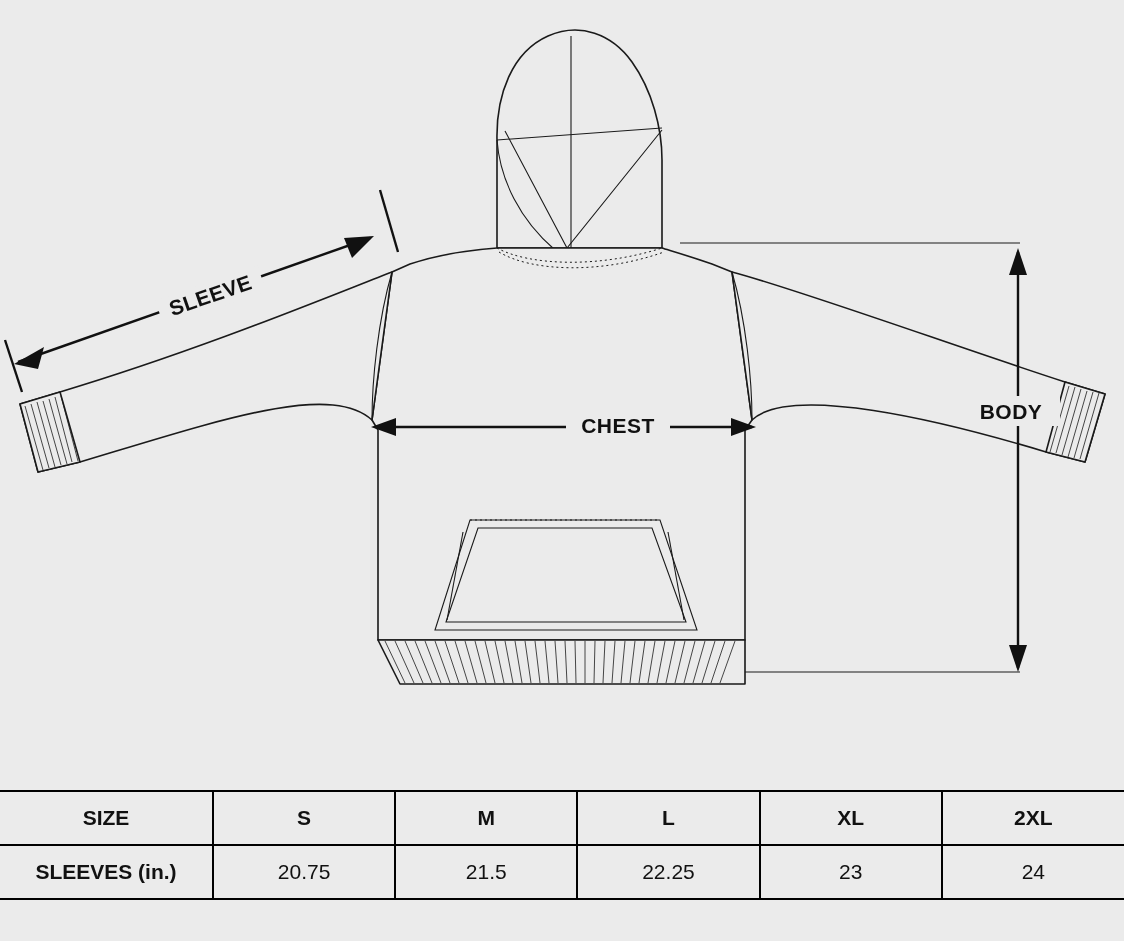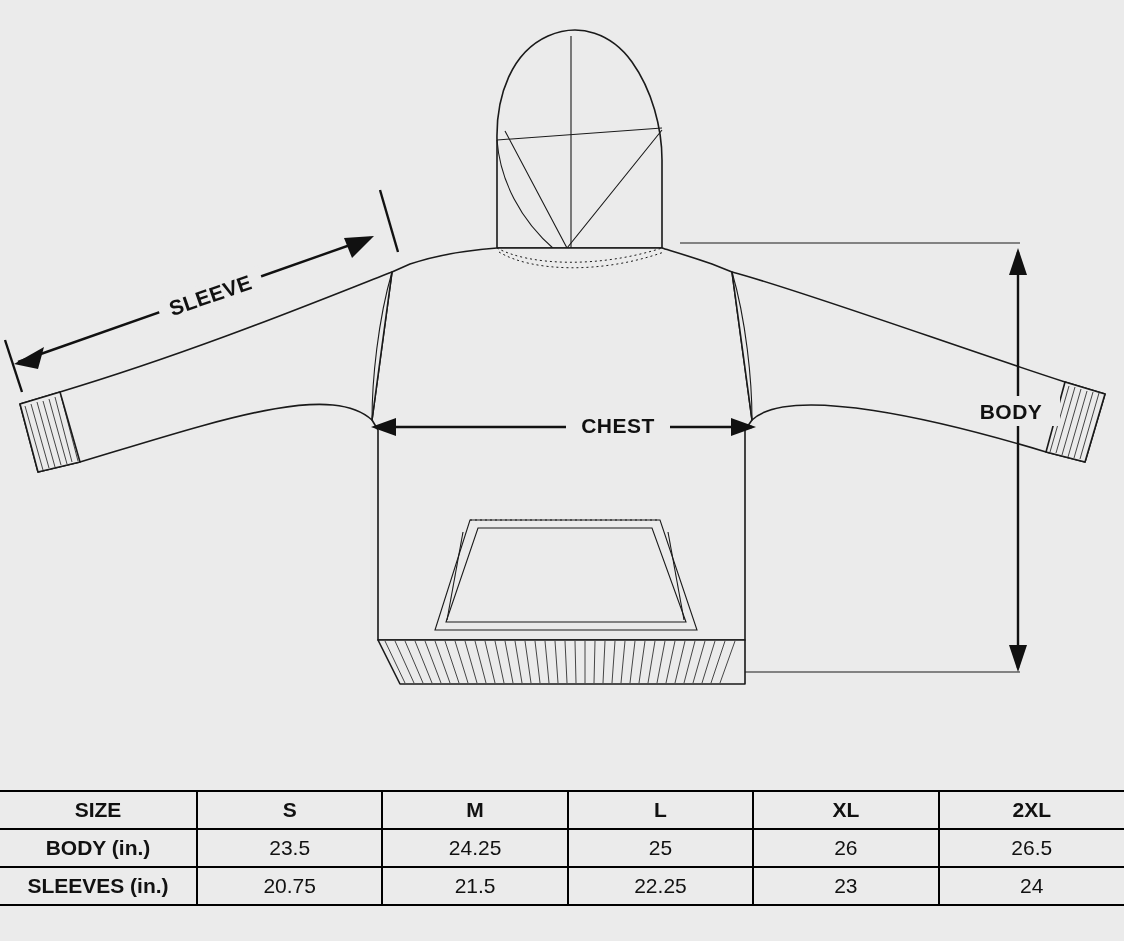--- a/index.html
+++ b/index.html
@@ -38,21 +38,21 @@
     width: 1124px;
     table-layout: fixed;
   }
   table.size-table td, table.size-table th {
     border: 2px solid #000;
     text-align: center;
     font-weight: bold;
     font-size: 21px;
     color: #111;
     height: 36px;
-    padding: 0;
+    padding: 8px;
     background: transparent;
   }
   table.size-table th:first-child,
   table.size-table td:first-child {
     width: 196px;
   }
   table.size-table th {
     font-size: 21px;
   }
   table.size-table td.val {
@@ -259,28 +259,20 @@
       <tbody>
           <tr>
         <th>SIZE</th>
         <th>S</th>
         <th>M</th>
         <th>L</th>
         <th>XL</th>
         <th>2XL</th>
       </tr>
       <tr>
-        <td>BODY (in.)</td>
-        <td class="val">23.5</td>
-        <td class="val">24.25</td>
-        <td class="val">25</td>
-        <td class="val">26</td>
-        <td class="val">26.5</td>
-      </tr>
-      <tr>
         <td>SLEEVES (in.)</td>
         <td class="val">20.75</td>
         <td class="val">21.5</td>
         <td class="val">22.25</td>
         <td class="val">23</td>
         <td class="val">24</td>
       </tr>
     </tbody>
       </table>
   </div>

